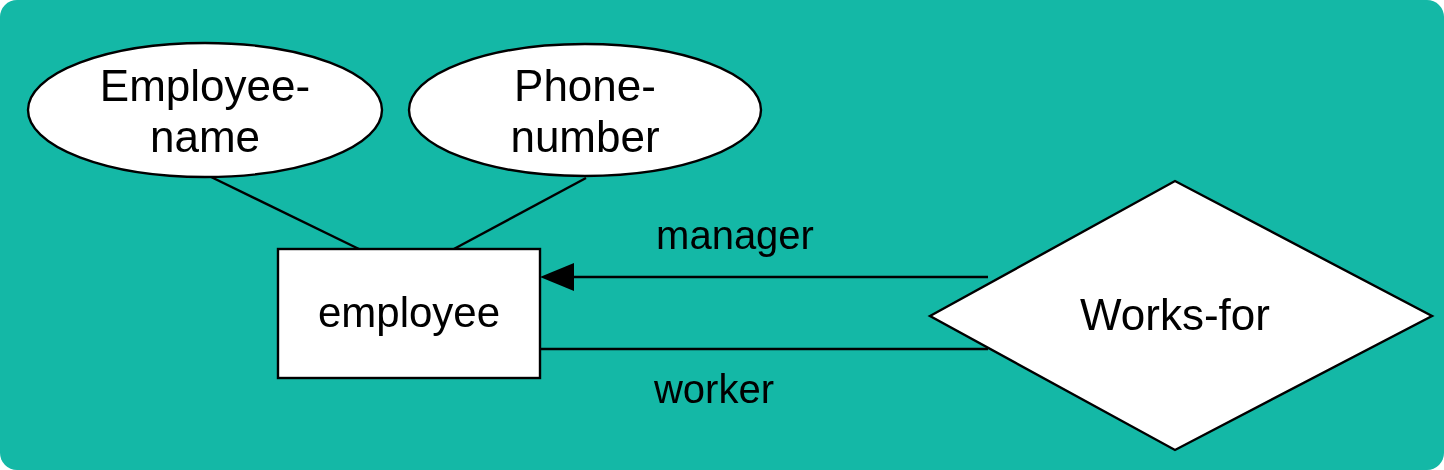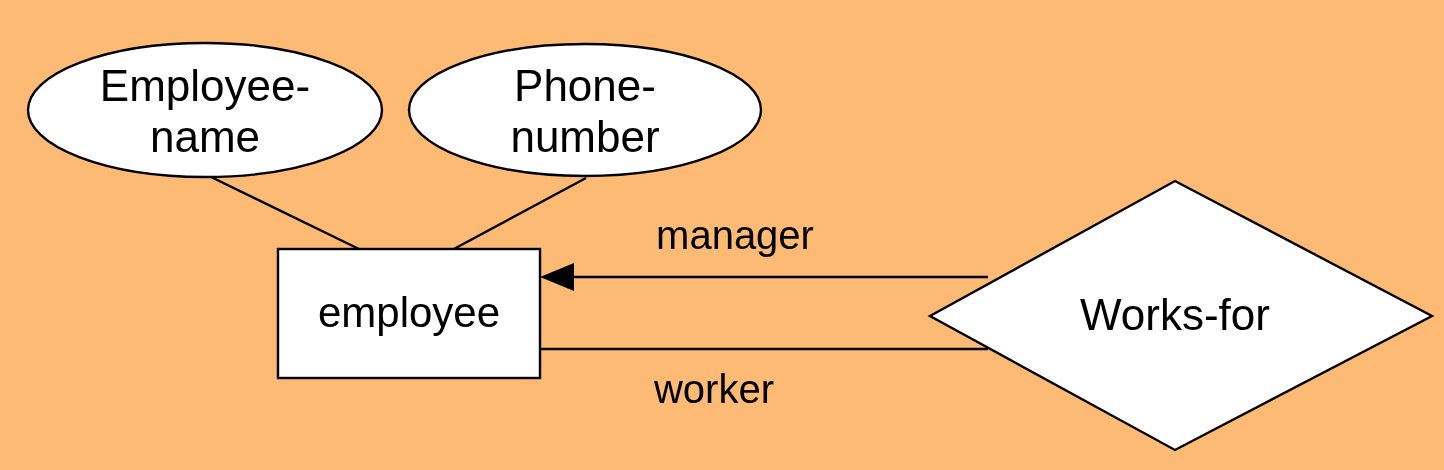--- a/index.html
+++ b/index.html
@@ -8,22 +8,23 @@
     padding: 0;
     background: #ffffff;
   }
   body {
     font-family: "Liberation Sans", sans-serif;
   }
   #diagram-canvas {
     position: relative;
     width: 1444px;
     height: 470px;
-    background: #fdba74;
+    background: #14b8a6;
     overflow: hidden;
+    border-radius: 17px;
   }
   #er-svg {
     position: absolute;
     top: 0;
     left: 0;
     width: 1444px;
     height: 470px;
     display: block;
   }
   .shape-outline {

